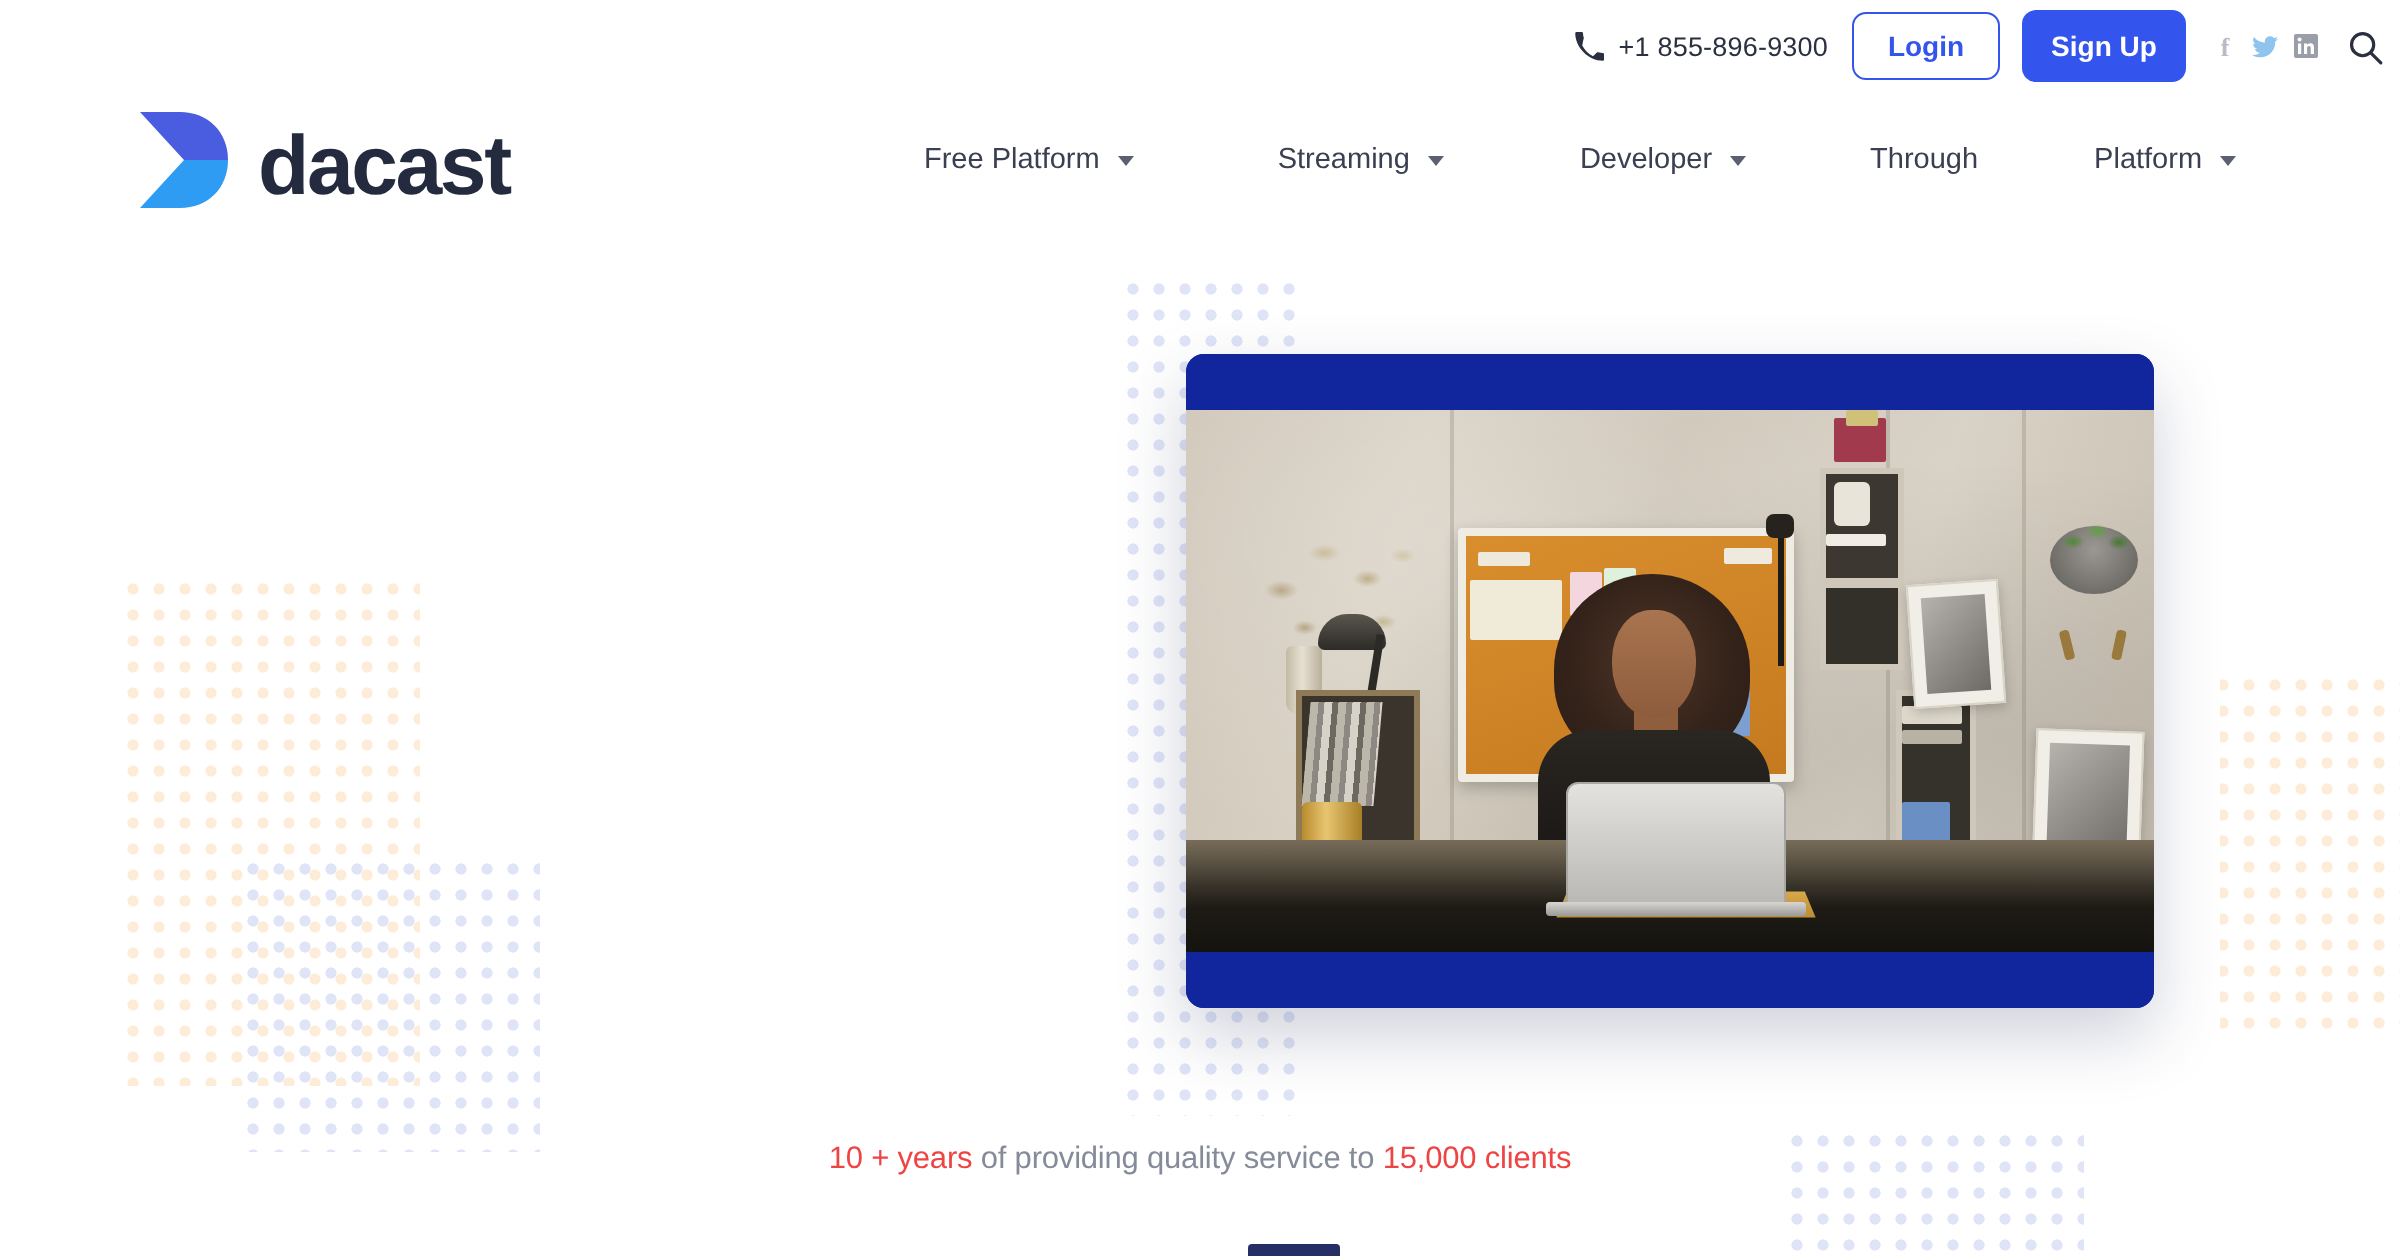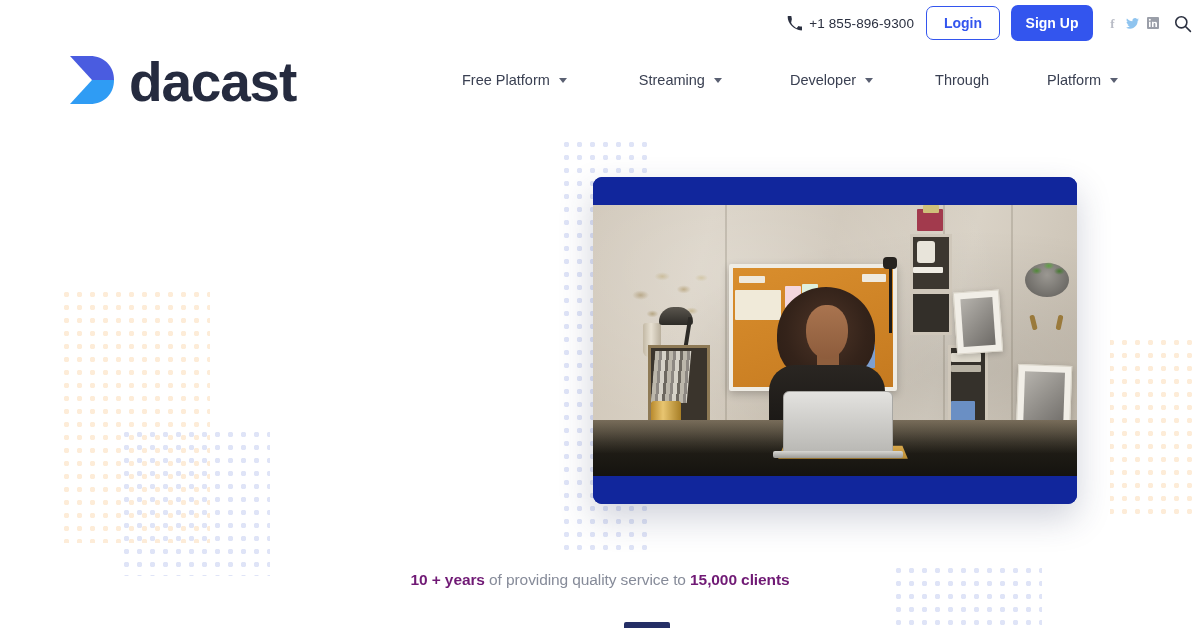--- a/index.html
+++ b/index.html
@@ -53,21 +53,21 @@
     display:flex; align-items:center; justify-content:center; cursor: pointer;
     margin-right: 13px;
   }
   .socials { display:flex; align-items:center; gap: 7px; margin-right: 14px; }
   .soc { width: 13px; height: 13px; display:flex; align-items:center; justify-content:center; cursor:pointer; }
   .soc-fb { color:#b9bcc6; font-size: 13px; font-weight: 700; font-family:"Liberation Serif", serif; line-height:1;}
   .search-ico { cursor: pointer; display:flex; align-items:center; }
 
   
   .logo { position:absolute; left: 68px; top: 54px; display:flex; align-items:center; gap: 13px; cursor:pointer; }
-  .logo-word { font-size: 55px; font-weight: 700; color: #252b3f; letter-spacing: -1.2px; line-height: 1; }
+  .logo-word { font-size: 42px; font-weight: 700; color: #252b3f; letter-spacing: -1.2px; line-height: 1; }
 
   .nav { position: absolute; left: 462px; top: 68px; display: flex; align-items: center; }
   .nav-item {
     display: flex; align-items: center; gap: 9px; cursor: pointer;
     font-size: 14.5px; color: #3a4052; padding: 4px 0;
   }
   .nav-gap-1 { width: 72px; } .nav-gap-2 { width: 68px; }
   .nav-gap-3 { width: 62px; } .nav-gap-4 { width: 58px; }
   .caret { width: 0; height: 0; border-left: 4.2px solid transparent; border-right: 4.2px solid transparent; border-top: 5px solid #5a6072; }
 
@@ -177,21 +177,21 @@
   .ph-laptop-base { position:absolute; left: 180px; top: 246px; width: 130px; height: 7px;
      background: linear-gradient(180deg,#d7d6d2,#9b9a96); border-radius: 2px; }
   .ph-paper { position:absolute; left: 188px; top: 240px; width: 124px; height: 14px;
      background: linear-gradient(180deg,#d8a84c,#bb8d34); transform: perspective(60px) rotateX(22deg); }
 
   
   .stats {
     position: absolute; left: 0; top: 571px; width: 1200px; text-align: center;
     font-size: 15.5px; letter-spacing: -.1px;
   }
-  .stats b { color: #701a75; font-weight: 700; }
+  .stats b { color: #ef4444; font-weight: 400; }
   .stats span { color: #868b99; }
 
   .bottom-tab {
     position: absolute; left: 624px; top: 622px; width: 46px; height: 9px;
     background: #252f66; border-radius: 2px 2px 0 0;
   }
 </style>
 </head>
 <body>
 

